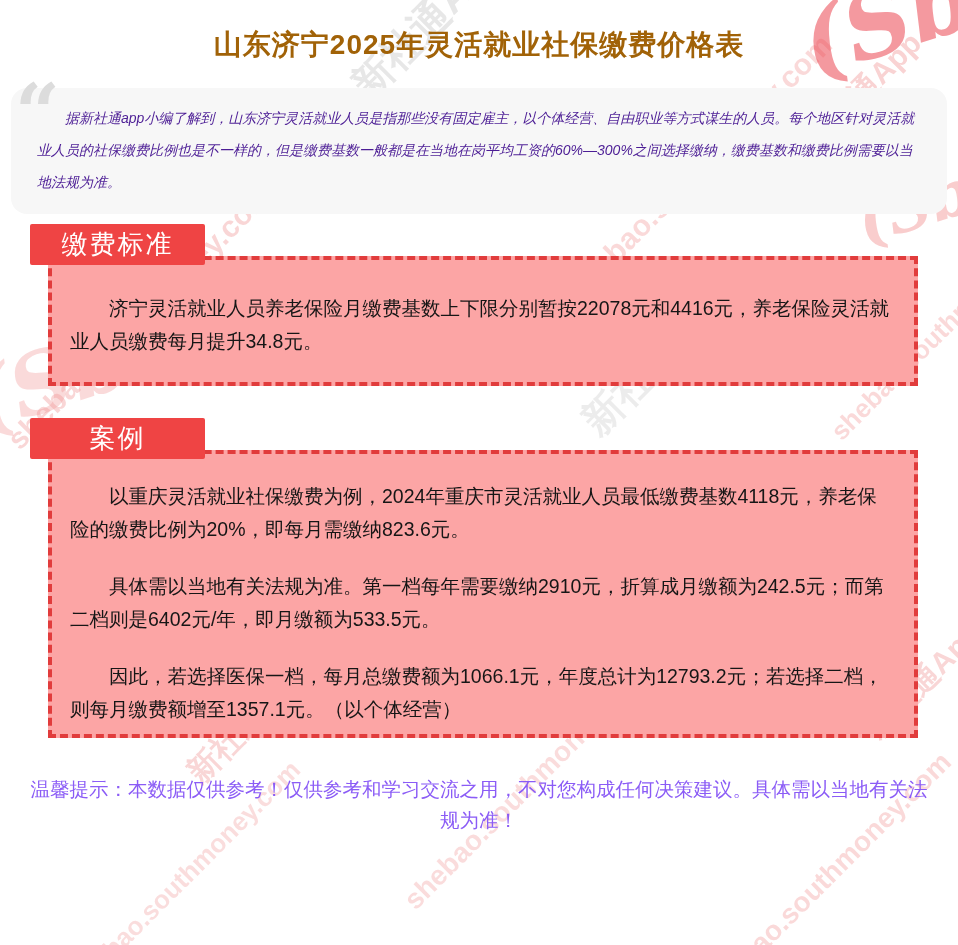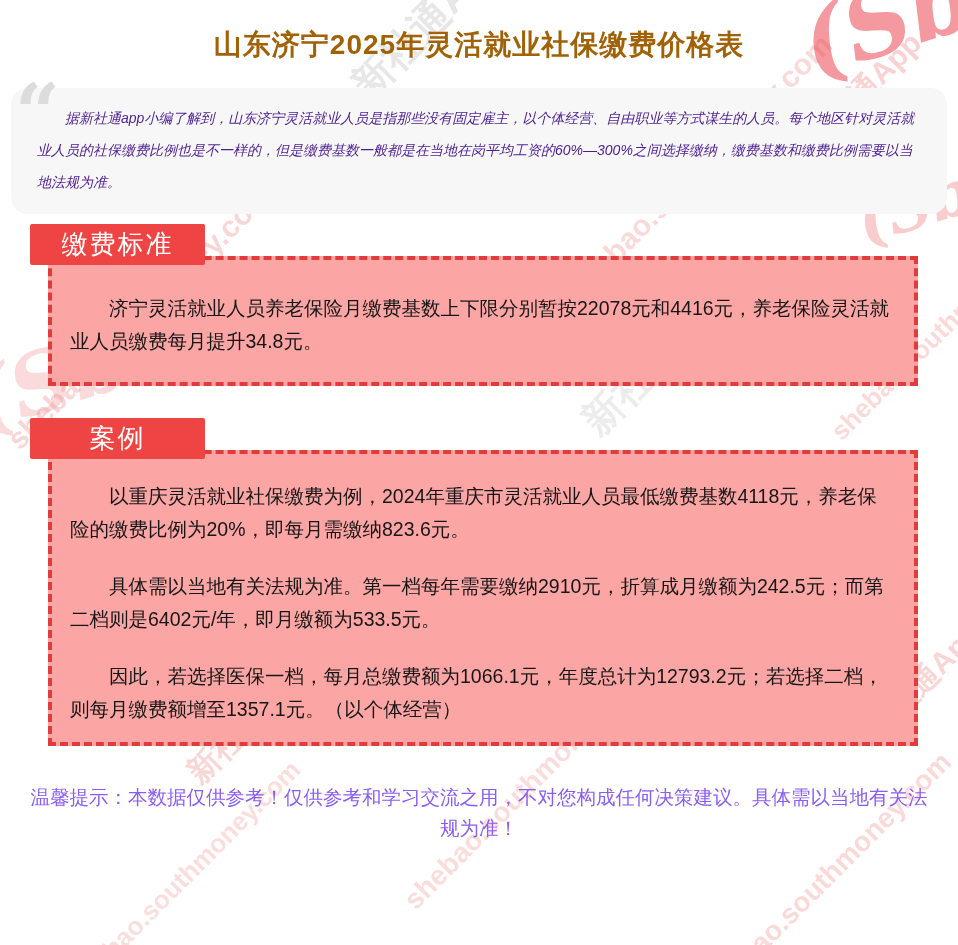--- a/index.html
+++ b/index.html
@@ -66,21 +66,21 @@
     color:#ffffff;
     font-size:26px;
     letter-spacing:2px;
   }
   .content-panel {
     margin:-9px 40px 0 48px;
     border:4px dashed #e13c3c;
     background:#fca5a5;
     padding:32px 24px 24px 18px;
   }
-  .content-panel.case { padding-top:26px; padding-bottom:16px; }
+  .content-panel.case { padding-top:26px; padding-bottom:8px; }
   .content-panel p {
     font-size:19.5px;
     line-height:33px;
     text-indent:2em;
     color:#161616;
     margin-bottom:22px;
   }
   .content-panel.case p { margin-bottom:24px; }
   .content-panel p:last-child { margin-bottom:0; }
   .footer-note {

